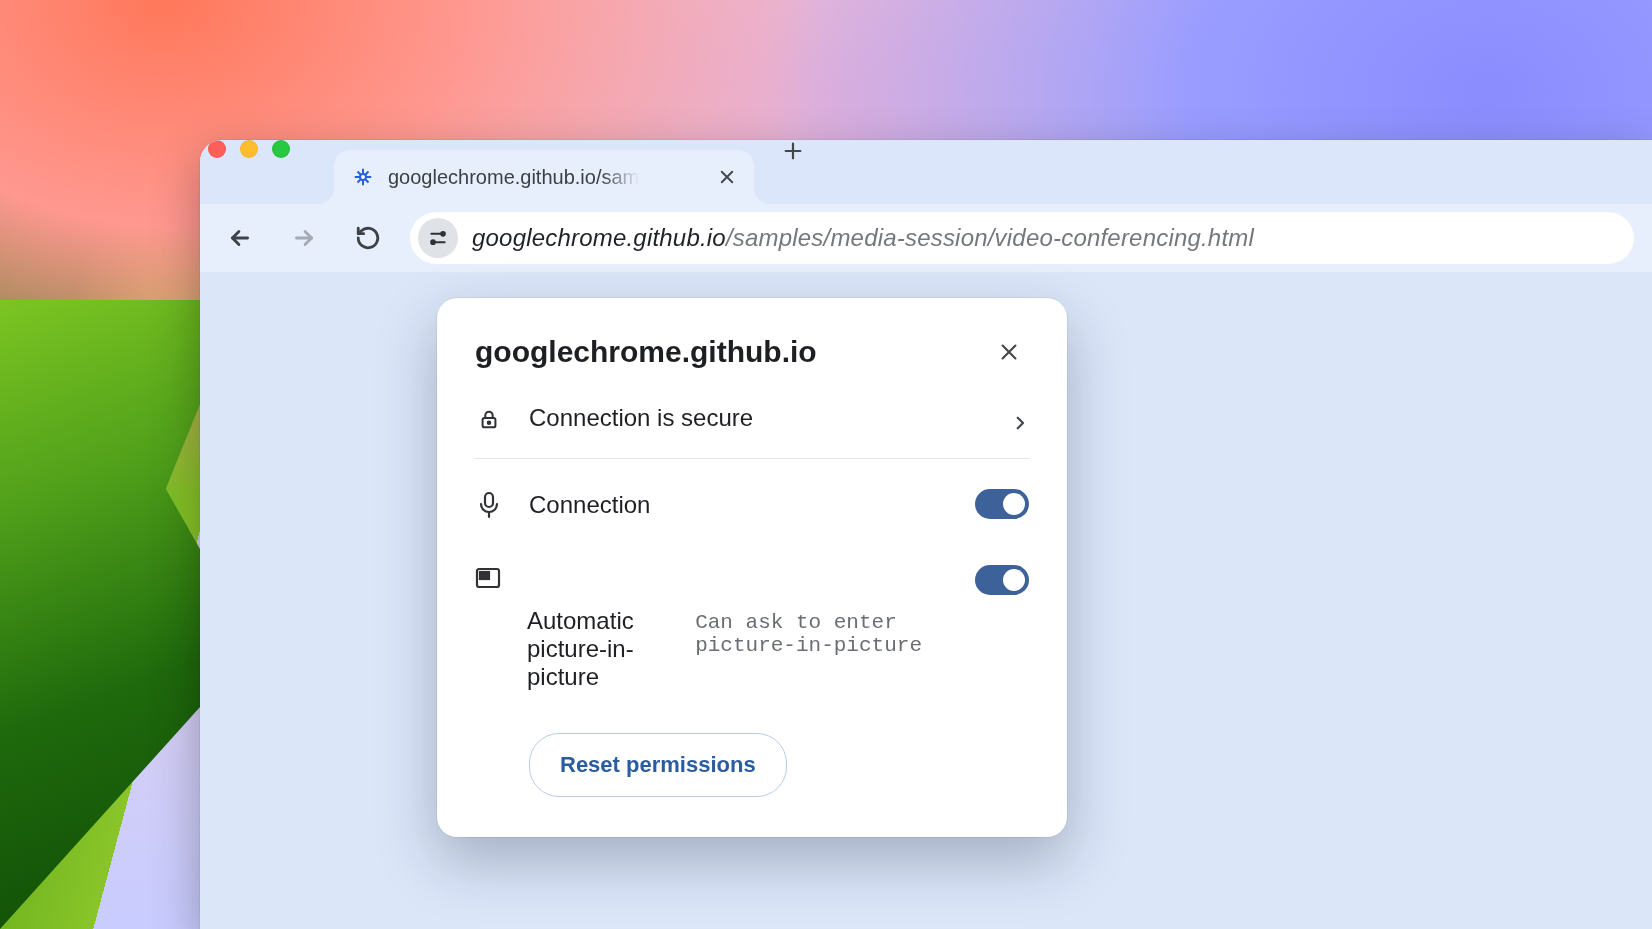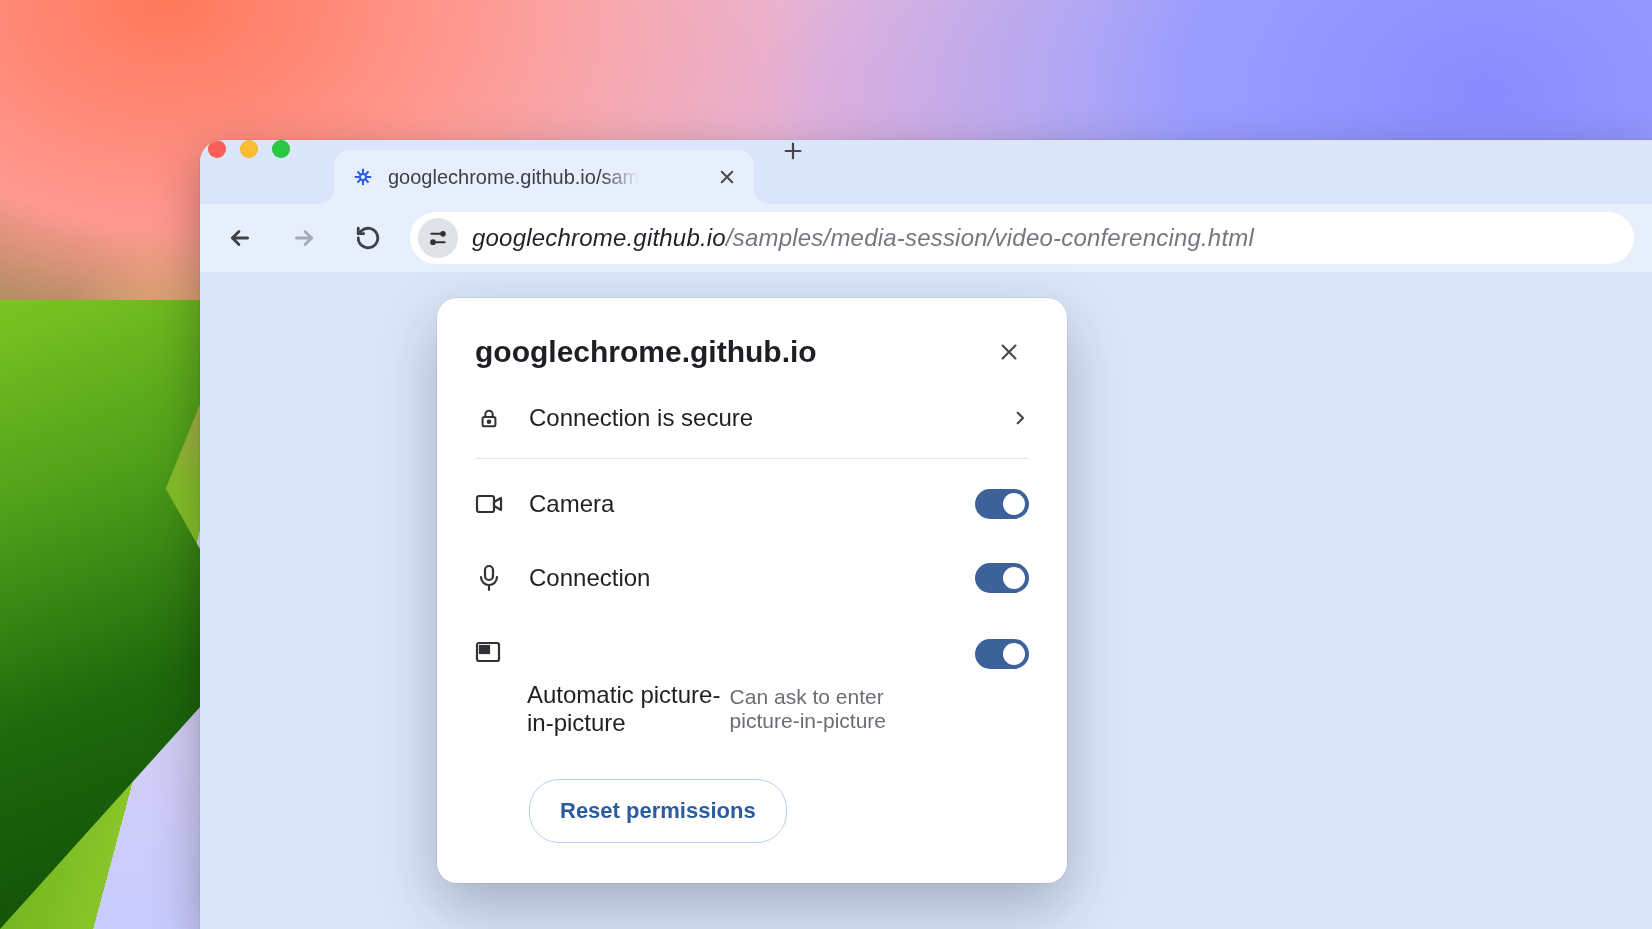--- a/index.html
+++ b/index.html
@@ -124,27 +124,27 @@
   .pop-head {
     display: flex; align-items: center; justify-content: space-between;
     padding: 0 38px 10px 38px;
   }
   .pop-head h1 {
     margin: 0; font-size: 30px; font-weight: 700; color: #1d1f23;
   }
   .pop-close { width:40px;height:40px;display:flex;align-items:center;justify-content:center;color:#45484d; }
 
   .row {
-    display: flex; align-items: center;
+    display: flex; align-items: flex-end;
     padding: 22px 38px;
     gap: 26px;
   }
   .row .lefticon { width: 28px; display:flex;justify-content:center;color:#303236; }
   .row .label { font-size: 24px; color: #1e2024; }
-  .row .sub { font-size: 21px; color: #6a6e74; margin-top: 4px; }
+  .row .sub { font-size: 21px; color: #6a6e74; margin-top: 4px; font-family: Liberation Mono, monospace; }
   .row .rt { margin-left: auto; display:flex; align-items:center; }
   .divider { height: 1px; background: #e4e6ea; margin: 4px 38px 8px; }
 
   .toggle {
     width: 54px; height: 30px; border-radius: 15px;
     background: #3c6299;
     position: relative;
   }
   .toggle::after {
     content: ""; position: absolute; right: 4px; top: 4px;
@@ -259,32 +259,20 @@
     <span class="label">Connection is secure</span>
     <span class="rt">
       <svg width="18" height="18" viewBox="0 0 24 24" fill="none" stroke="#45484d" stroke-width="3" stroke-linecap="round" stroke-linejoin="round">
           <path d="M9 5l7 7-7 7"></path>
         </svg>
     </span>
   </div>
 
   <div class="divider"></div>
 
-  <div class="row">
-    <span class="lefticon">
-      <svg width="28" height="22" viewBox="0 0 28 22" fill="none" stroke="#303236" stroke-width="2.2" stroke-linejoin="round">
-        <rect x="2" y="3" width="17" height="16" rx="2"></rect>
-          <path d="M19 9l7-4v12l-7-4z"></path>
-      </svg>
-    </span>
-    <span class="label">Camera</span>
-    <span class="rt">
-        <div class="toggle"></div>
-      </span>
-  </div>
 
   <div class="row">
     <span class="lefticon">
       <svg width="22" height="28" viewBox="0 0 22 28" fill="none" stroke="#303236" stroke-width="2.2" stroke-linecap="round">
         <rect x="7" y="2" width="8" height="14" rx="4"></rect>
           <path d="M3 13a8 8 0 0 0 16 0"></path>
           <path d="M11 21v5"></path>
       </svg>
     </span>
     <span class="label">Connection</span>

